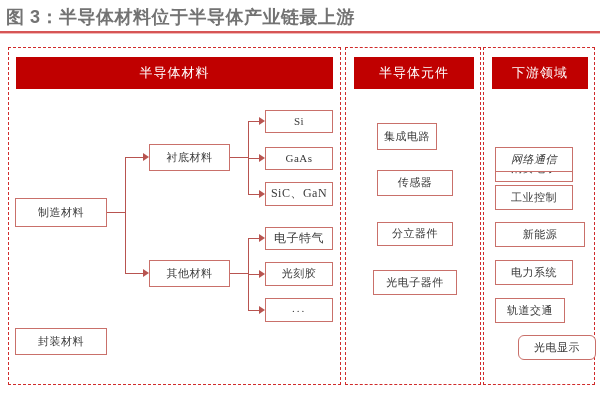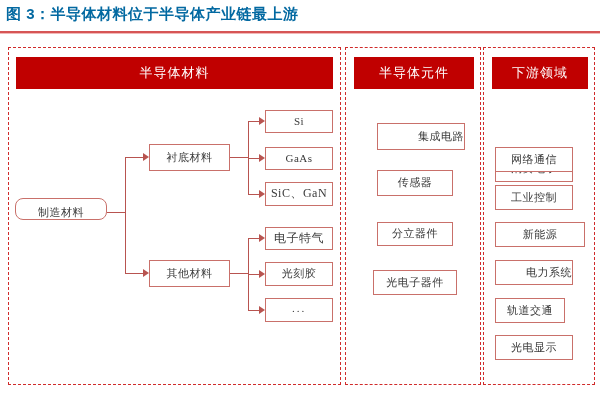--- a/index.html
+++ b/index.html
@@ -14,21 +14,21 @@
   * { margin:0; padding:0; box-sizing:border-box; }
   html, body { background:#ffffff; }
   #stage {
     position:relative; width:600px; height:400px;
     background:#ffffff; overflow:hidden;
     font-family:"Liberation Serif","DejaVu Serif",serif;
   }
   .fig-title {
     position:absolute; left:6px; top:5px;
     font-family:"Liberation Sans","DejaVu Sans",sans-serif;
-    font-weight:bold; font-size:15px; color:#0369a1;
+    font-weight:bold; font-size:18px; color:#737373;
     letter-spacing:0.5px; white-space:nowrap;
   }
   .title-rule {
     position:absolute; left:0; top:31px; width:600px; height:3px;
     background:linear-gradient(to bottom, var(--title-underline) 0 2px, #f2b8b8 2px 3px);
   }
   .panel {
     position:absolute;
     border:1px dashed var(--dashed-border);
     background:transparent;
@@ -61,21 +61,22 @@
   <div class="title-rule"></div>
 
   <div class="panel" style="left:8px; top:47px; width:333px; height:338px;"></div>
   <div class="panel" style="left:345px; top:47px; width:136px; height:338px;"></div>
   <div class="panel" style="left:483px; top:47px; width:112px; height:338px;"></div>
 
   <div class="panel-header" style="left:16px; top:57px; width:317px; height:32px; line-height:32px;">半导体材料</div>
   <div class="panel-header" style="left:354px; top:57px; width:120px; height:32px; line-height:32px;">半导体元件</div>
   <div class="panel-header" style="left:492px; top:57px; width:96px; height:32px; line-height:32px;">下游领域</div>
 
-  <div class="box" style="left:15px; top:198px; width:92px; height:22px; line-height:26px;border-radius:8px;">制造材料</div>
+  <div class="box" style="left:15px; top:198px; width:92px; height:29px; line-height:26px;">制造材料</div>
+  <div class="box" style="left:15px; top:328px; width:92px; height:27px; line-height:24px;">封装材料</div>
   <div class="box" style="left:149px; top:144px; width:81px; height:27px; line-height:24px;">衬底材料</div>
   <div class="box" style="left:149px; top:260px; width:81px; height:27px; line-height:24px;">其他材料</div>
 
   <div class="box" style="left:265px; top:110px; width:68px; height:23px; line-height:20px;">Si</div>
   <div class="box" style="left:265px; top:147px; width:68px; height:23px; line-height:20px;">GaAs</div>
   <div class="box" style="left:265px; top:182px; width:68px; height:24px; line-height:21px; font-size:12px;">SiC、GaN</div>
   <div class="box" style="left:265px; top:227px; width:68px; height:23px; line-height:20px; font-size:12px;">电子特气</div>
   <div class="box" style="left:265px; top:262px; width:68px; height:24px; line-height:21px;">光刻胶</div>
   <div class="box" style="left:265px; top:298px; width:68px; height:24px; line-height:18px; letter-spacing:2px;">...</div>
 
@@ -97,26 +98,26 @@
 
   <div class="hline" style="left:230px; top:273px; width:18px;"></div>
   <div class="vline" style="left:248px; top:238px; height:73px;"></div>
   <div class="hline" style="left:248px; top:238px; width:11px;"></div>
   <div class="arrow-head" style="left:259px; top:234px;"></div>
   <div class="hline" style="left:248px; top:274px; width:11px;"></div>
   <div class="arrow-head" style="left:259px; top:270px;"></div>
   <div class="hline" style="left:248px; top:310px; width:11px;"></div>
   <div class="arrow-head" style="left:259px; top:306px;"></div>
 
-  <div class="box" style="left:377px; top:123px; width:88px; height:27px; line-height:24px;text-align:right;">集成电路</div>
+  <div class="box" style="left:377px; top:123px; width:60px; height:27px; line-height:24px;">集成电路</div>
   <div class="box" style="left:377px; top:170px; width:76px; height:26px; line-height:23px;">传感器</div>
   <div class="box" style="left:377px; top:222px; width:76px; height:24px; line-height:21px;">分立器件</div>
   <div class="box" style="left:373px; top:270px; width:84px; height:25px; line-height:22px;">光电子器件</div>
 
   <div class="box" style="left:495px; top:108px; width:78px; height:26px; line-height:23px;margin-top:48px;">消费电子</div>
-  <div class="box" style="left:495px; top:147px; width:78px; height:25px; line-height:22px;">网络通信</div>
+  <div class="box" style="left:495px; top:147px; width:78px; height:25px; line-height:22px;font-style:italic;">网络通信</div>
   <div class="box" style="left:495px; top:185px; width:78px; height:25px; line-height:22px;">工业控制</div>
   <div class="box" style="left:495px; top:222px; width:90px; height:25px; line-height:22px;">新能源</div>
-  <div class="box" style="left:495px; top:260px; width:78px; height:25px; line-height:22px;text-align:right;">电力系统</div>
+  <div class="box" style="left:495px; top:260px; width:78px; height:25px; line-height:22px;">电力系统</div>
   <div class="box" style="left:495px; top:298px; width:70px; height:25px; line-height:22px;">轨道交通</div>
-  <div class="box" style="left:495px; top:335px; width:78px; height:25px; line-height:22px;">光电显示</div>
+  <div class="box" style="left:518px; top:335px; width:78px; height:25px; line-height:22px;border-radius:6px;">光电显示</div>
 
 </div>
 
 </body></html>

